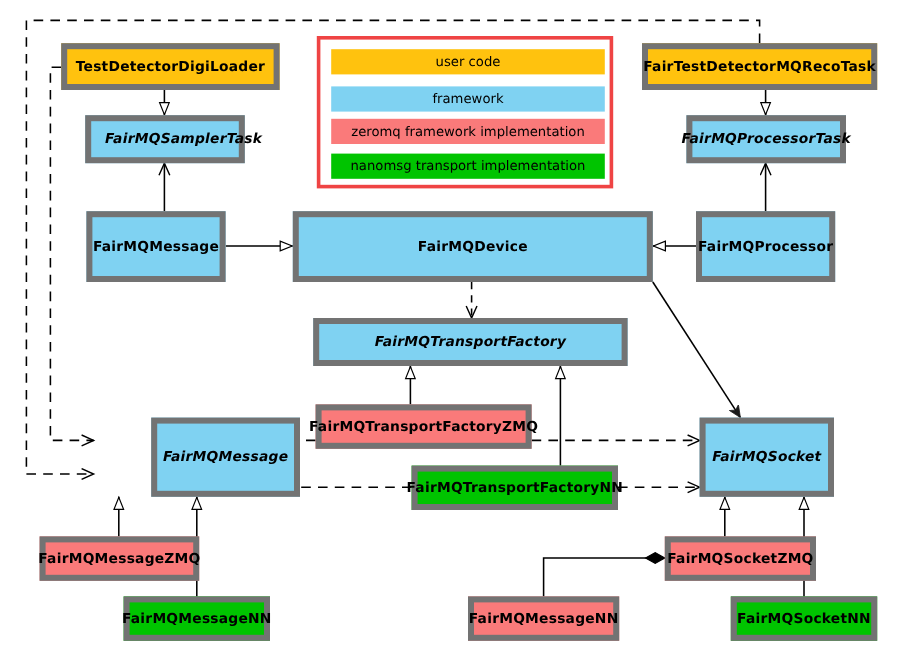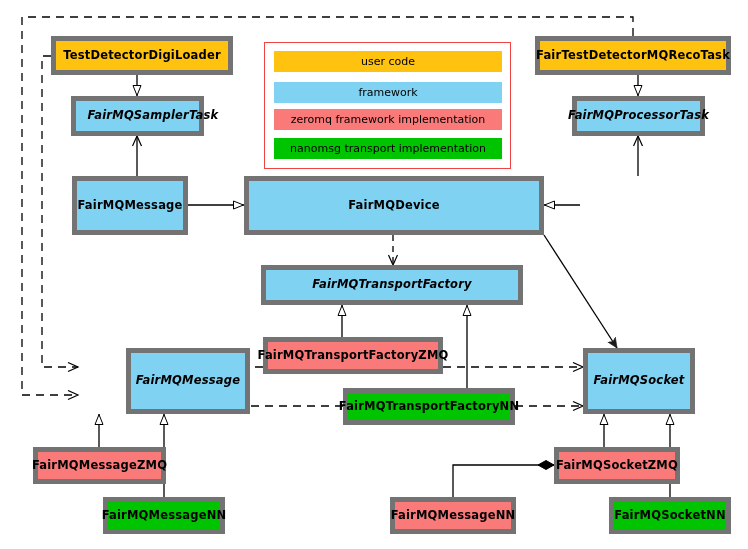--- a/index.html
+++ b/index.html
@@ -19,22 +19,22 @@
     color:#000000;
     line-height:1.15;
     letter-spacing:0.2px;
   }
   .node.abstract{font-style:italic;}
   .c-user{background:#FFC20E;}
   .c-framework{background:#7FD2F2;}
   .c-zmq{background:#FA7A7A;}
   .c-nn{background:#00C400;}
   #legend{
-    position:absolute;left:264px;top:42px;width:247px;height:127px;
-    background:#ffffff;border:1px solid #ef4444;box-sizing:border-box;
+    position:absolute;left:264px;top:30px;width:247px;height:127px;
+    background:#ffffff;border:3px solid #ef4444;box-sizing:border-box;
   }
   .legend-row{
     position:absolute;left:9px;width:228px;height:21px;
     display:flex;align-items:center;justify-content:center;
     font-size:11px;font-weight:normal;color:#000000;
   }
 </style>
 </head>
 <body>
 
@@ -116,20 +116,21 @@
         <span>nanomsg transport implementation</span>
       </div>
   </div>
 
   <div class="node c-user" style="left:51px;top:36px;width:182px;height:39px;">TestDetectorDigiLoader</div>
   <div class="node c-framework abstract" style="left:71px;top:96px;width:133px;height:40px;padding-left:31px;">FairMQSamplerTask</div>
   <div class="node c-framework" style="left:72px;top:176px;width:116px;height:59px;">FairMQMessage</div>
   <div class="node c-framework" style="left:244px;top:176px;width:300px;height:59px;">FairMQDevice</div>
   <div class="node c-user" style="left:535px;top:36px;width:196px;height:39px;">FairTestDetectorMQRecoTask</div>
   <div class="node c-framework abstract" style="left:572px;top:96px;width:133px;height:40px;">FairMQProcessorTask</div>
+  <div class="node c-framework" style="left:580px;top:176px;width:116px;height:59px;">FairMQProcessor</div>
   <div class="node c-framework abstract" style="left:261px;top:265px;width:262px;height:40px;">FairMQTransportFactory</div>
   <div class="node c-zmq" style="left:263px;top:337px;width:180px;height:37px;">FairMQTransportFactoryZMQ</div>
   <div class="node c-nn" style="left:343px;top:388px;width:172px;height:37px;">FairMQTransportFactoryNN</div>
   <div class="node c-framework abstract" style="left:78px;top:348px;width:124px;height:66px;margin-left:48px;">FairMQMessage</div>
   <div class="node c-zmq" style="left:33px;top:447px;width:133px;height:37px;">FairMQMessageZMQ</div>
   <div class="node c-nn" style="left:103px;top:497px;width:122px;height:37px;">FairMQMessageNN</div>
   <div class="node c-framework abstract" style="left:583px;top:348px;width:112px;height:66px;">FairMQSocket</div>
   <div class="node c-zmq" style="left:554px;top:447px;width:126px;height:37px;">FairMQSocketZMQ</div>
   <div class="node c-nn" style="left:609px;top:497px;width:122px;height:37px;">FairMQSocketNN</div>
   <div class="node c-zmq" style="left:390px;top:497px;width:126px;height:37px;">FairMQMessageNN</div>

